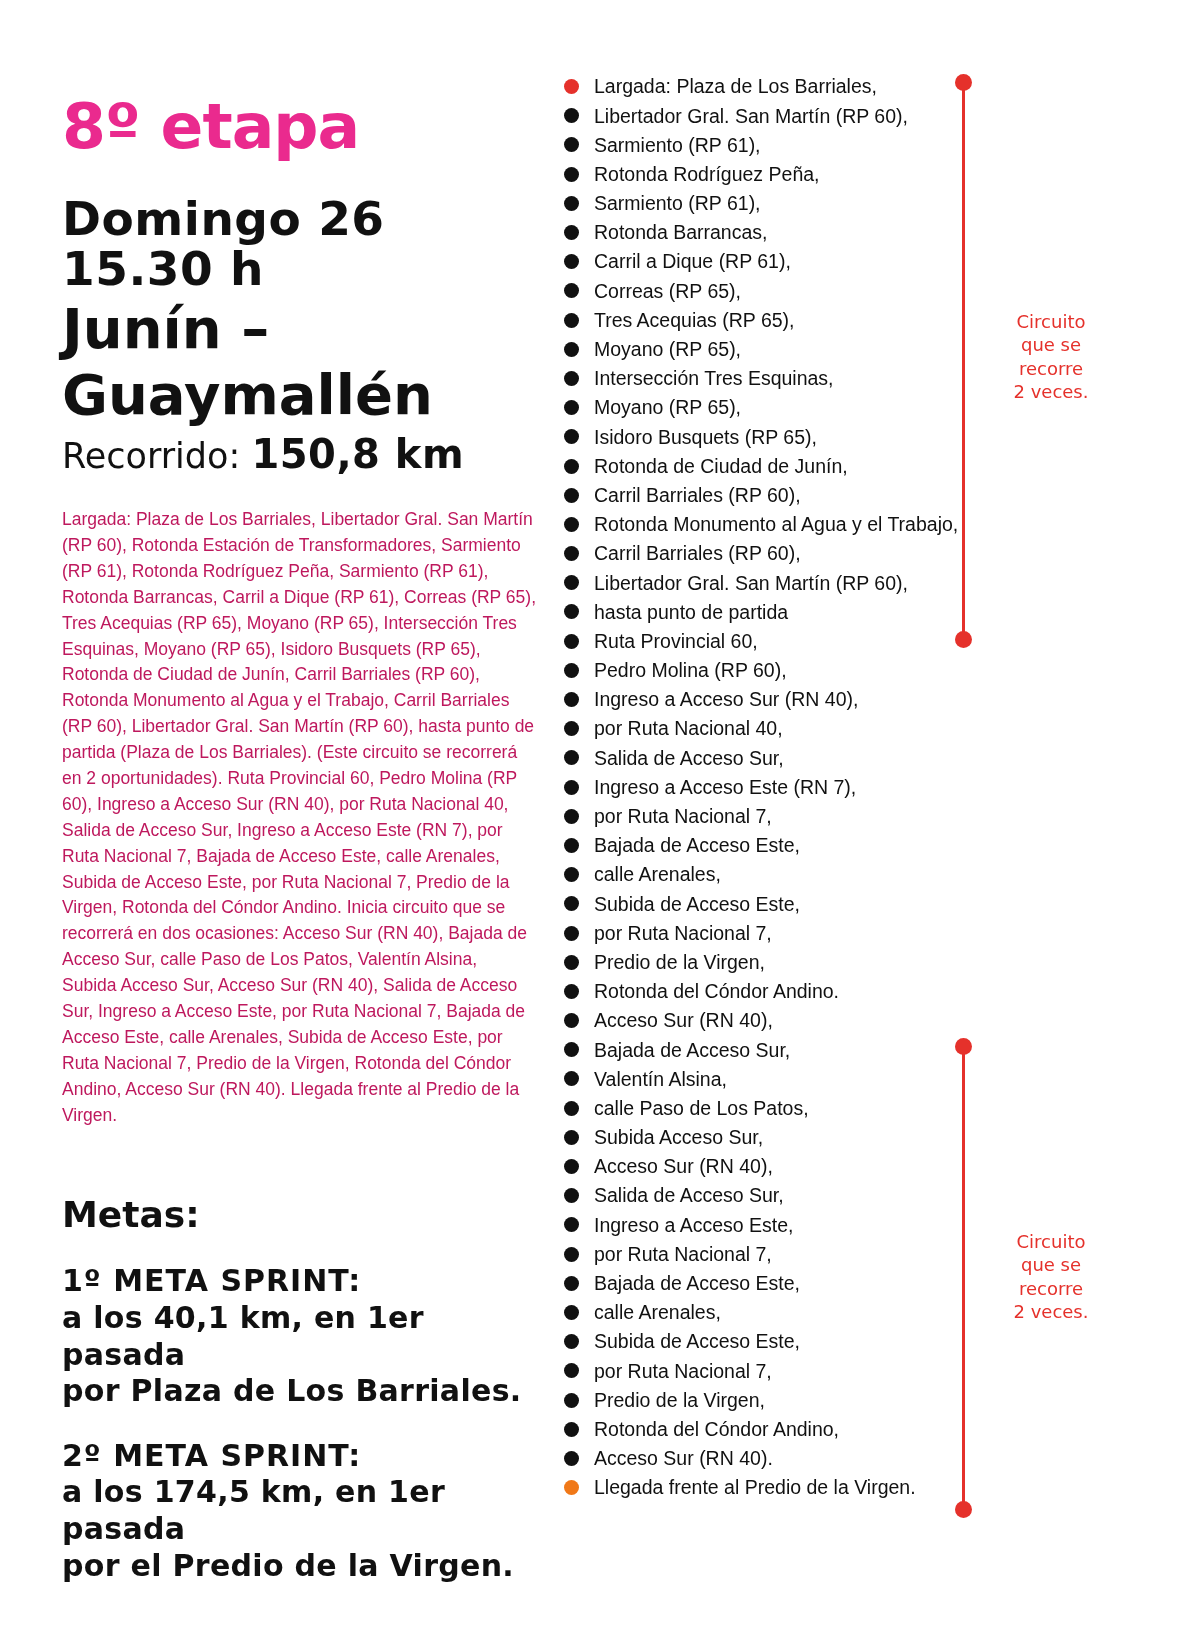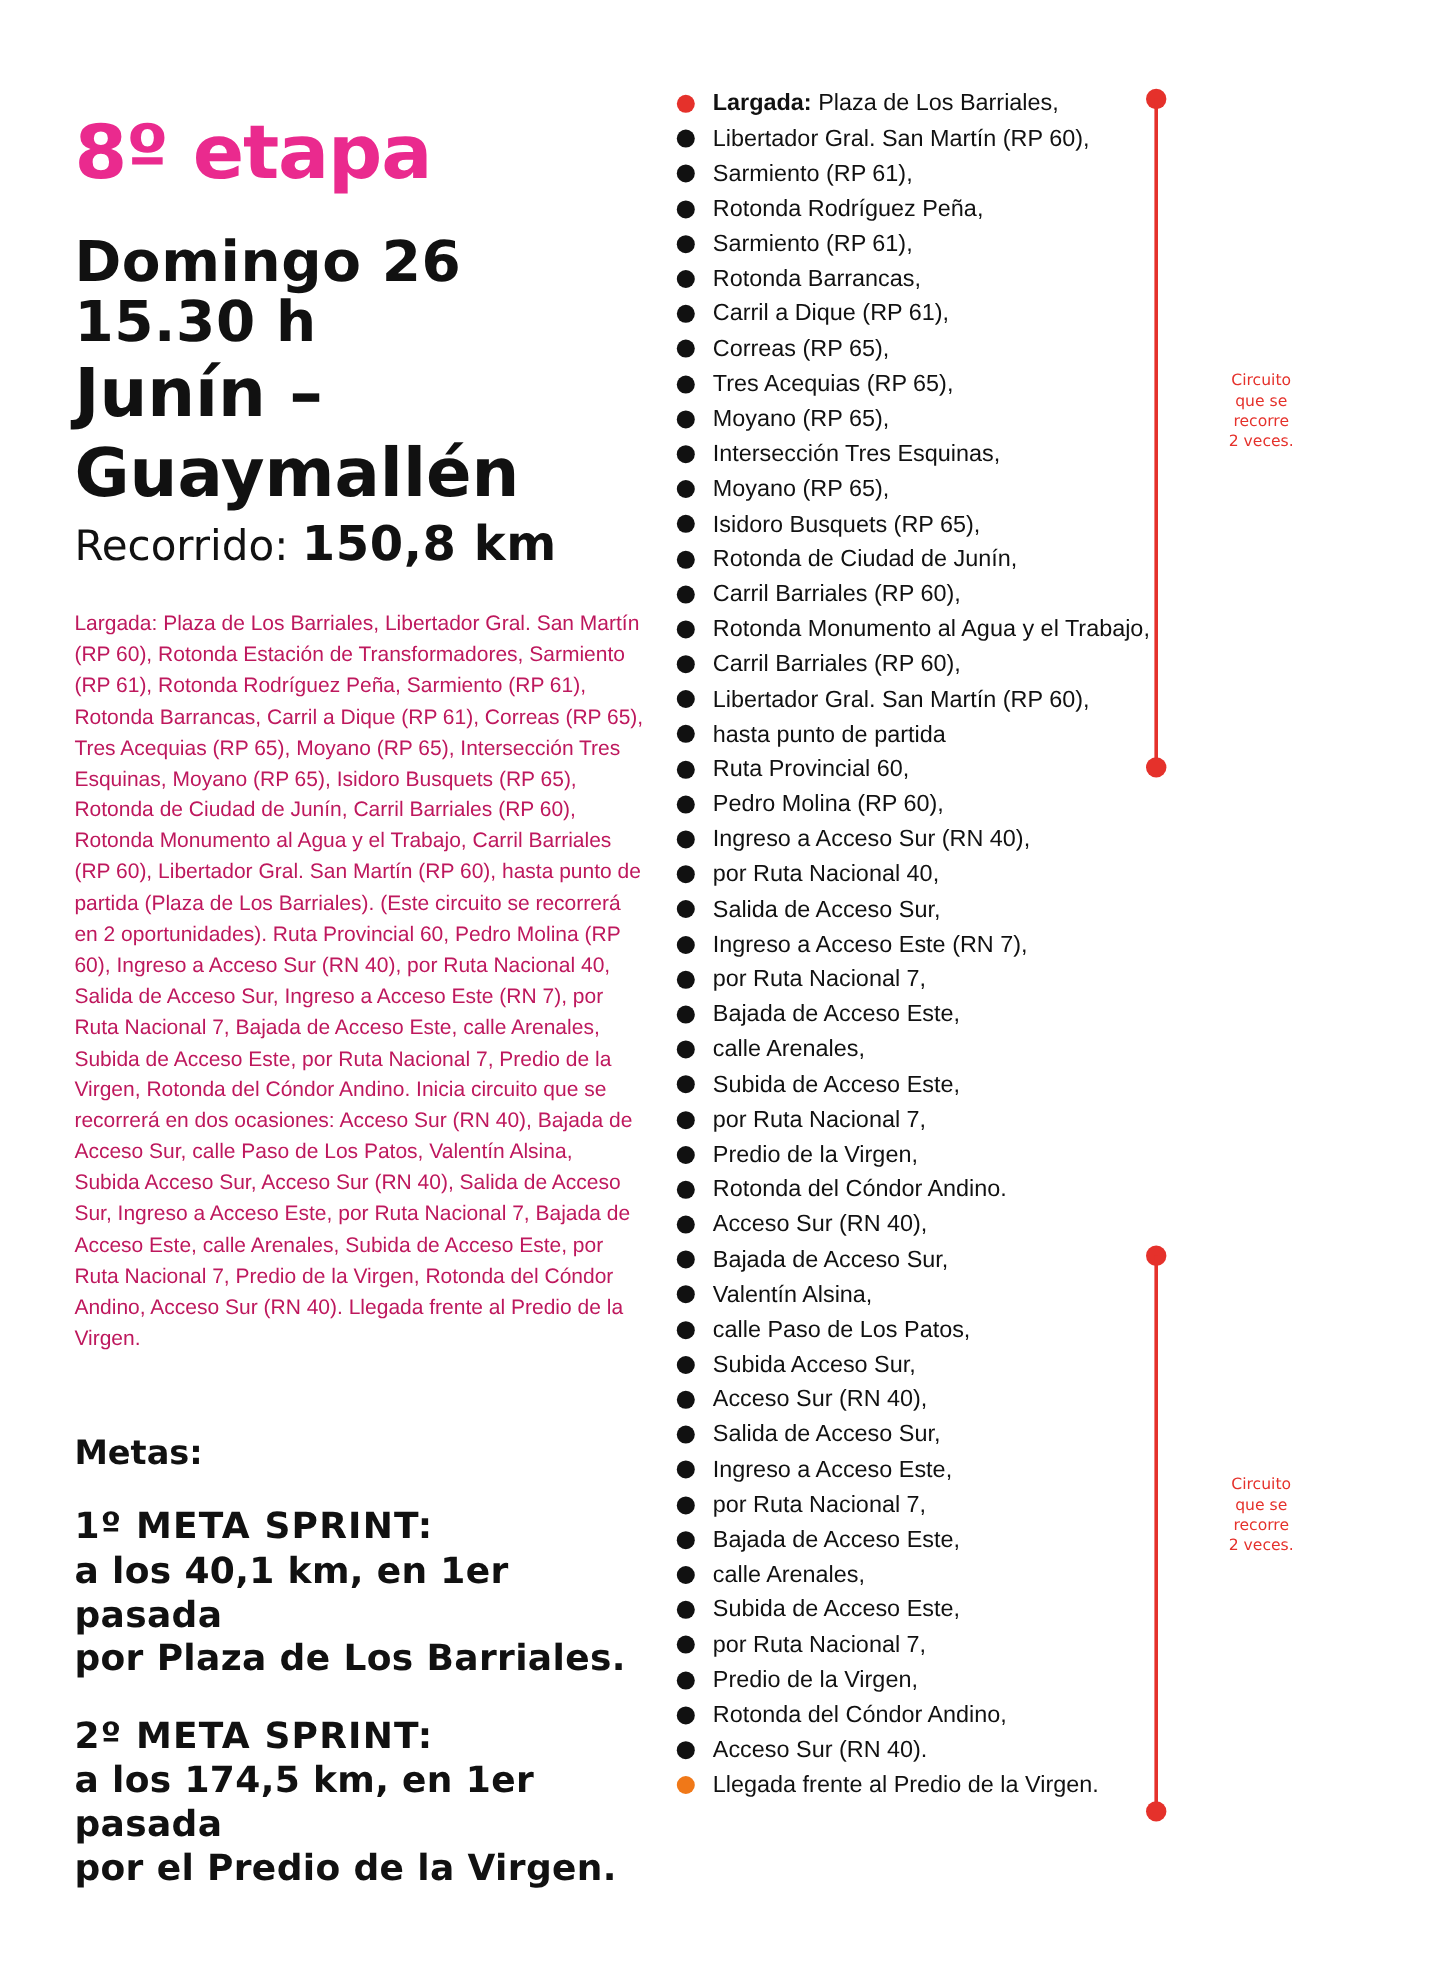--- a/index.html
+++ b/index.html
@@ -73,21 +73,21 @@
     font-size: 17.5px;
     line-height: 1.48;
     color: #be185d;
     text-align: left;
     width: 474px;
   }
 
   .metas-heading {
     font-family: "DejaVu Sans", sans-serif;
     font-weight: bold;
-    font-size: 28px;
+    font-size: 36px;
     margin: 66px 0 0 0;
     color: #111;
   }
 
   .meta-block {
     margin-top: 28px;
     font-family: "DejaVu Sans", sans-serif;
     font-weight: bold;
     font-size: 30px;
     line-height: 1.22;
@@ -128,21 +128,21 @@
   }
   .tl-row.start .bullet { background: #e5312b; }
   .tl-row.finish .bullet { background: #f07818; }
 
   .tl-row .txt {
     font-size: 19.5px;
     line-height: 1.05;
     color: #111;
     white-space: nowrap;
   }
-  .tl-row.start .txt strong { font-weight: bold; text-align: center; }
+  .tl-row.start .txt strong { font-weight: normal; text-align: center; }
 
   
   .loop {
     position: absolute;
     width: 190px;
   }
   .loop .rail {
     position: absolute;
     left: 27px;
     top: 8px;
@@ -159,21 +159,21 @@
     background: #e5312b;
   }
   .loop .cap.top { top: 0; }
   .loop .cap.bottom { bottom: 0; }
   .loop .label {
     position: absolute;
     left: 46px;
     width: 140px;
     text-align: center;
     font-family: "DejaVu Sans", sans-serif;
-    font-size: 13px;
+    font-size: 18px;
     line-height: 1.3;
     color: #e5312b;
   }
 
   #loop1 { left: 935px; top: 74px; height: 574px; }
   #loop1 .label { top: 236px; }
 
   #loop2 { left: 935px; top: 1038px; height: 480px; }
   #loop2 .label { top: 192px; }
 </style>

